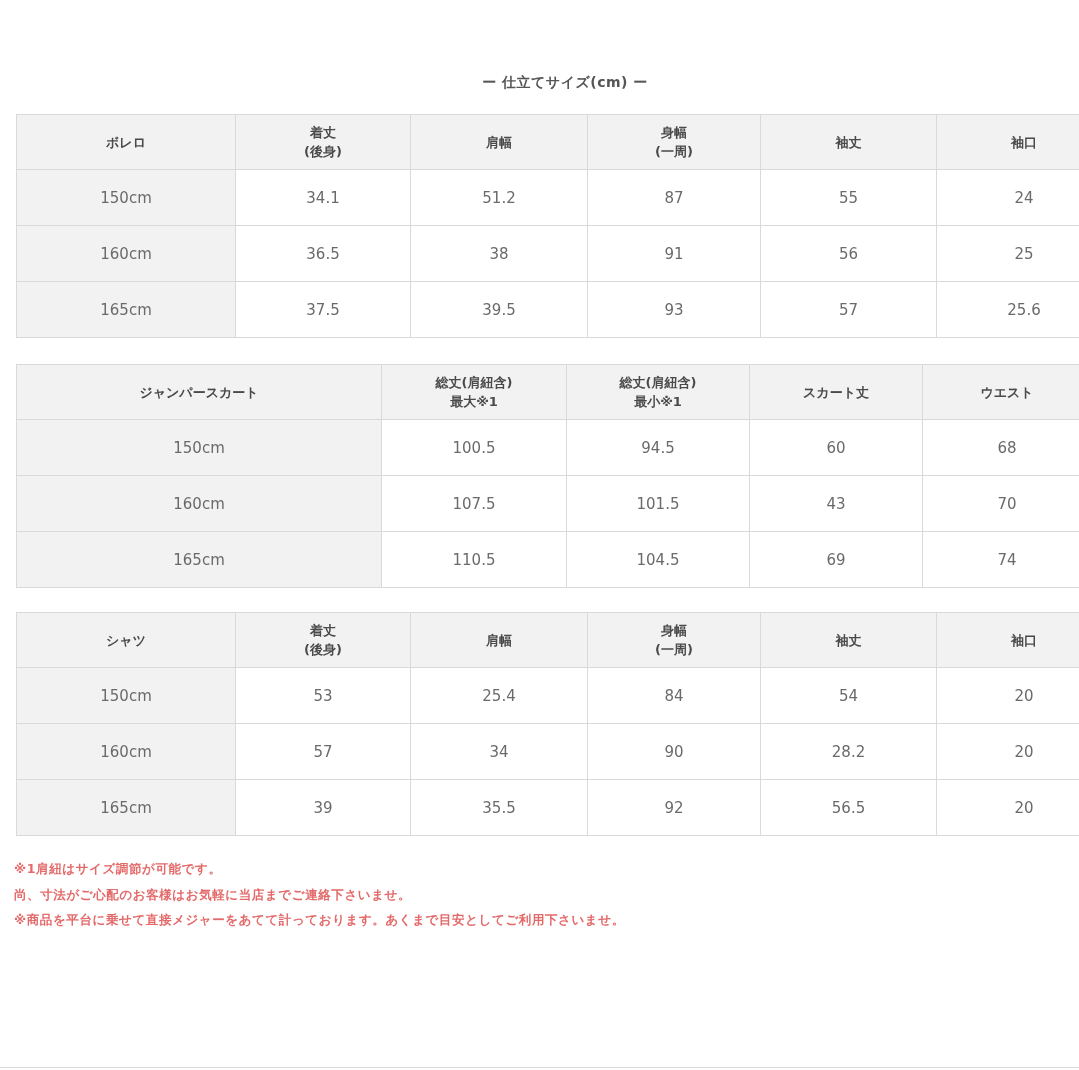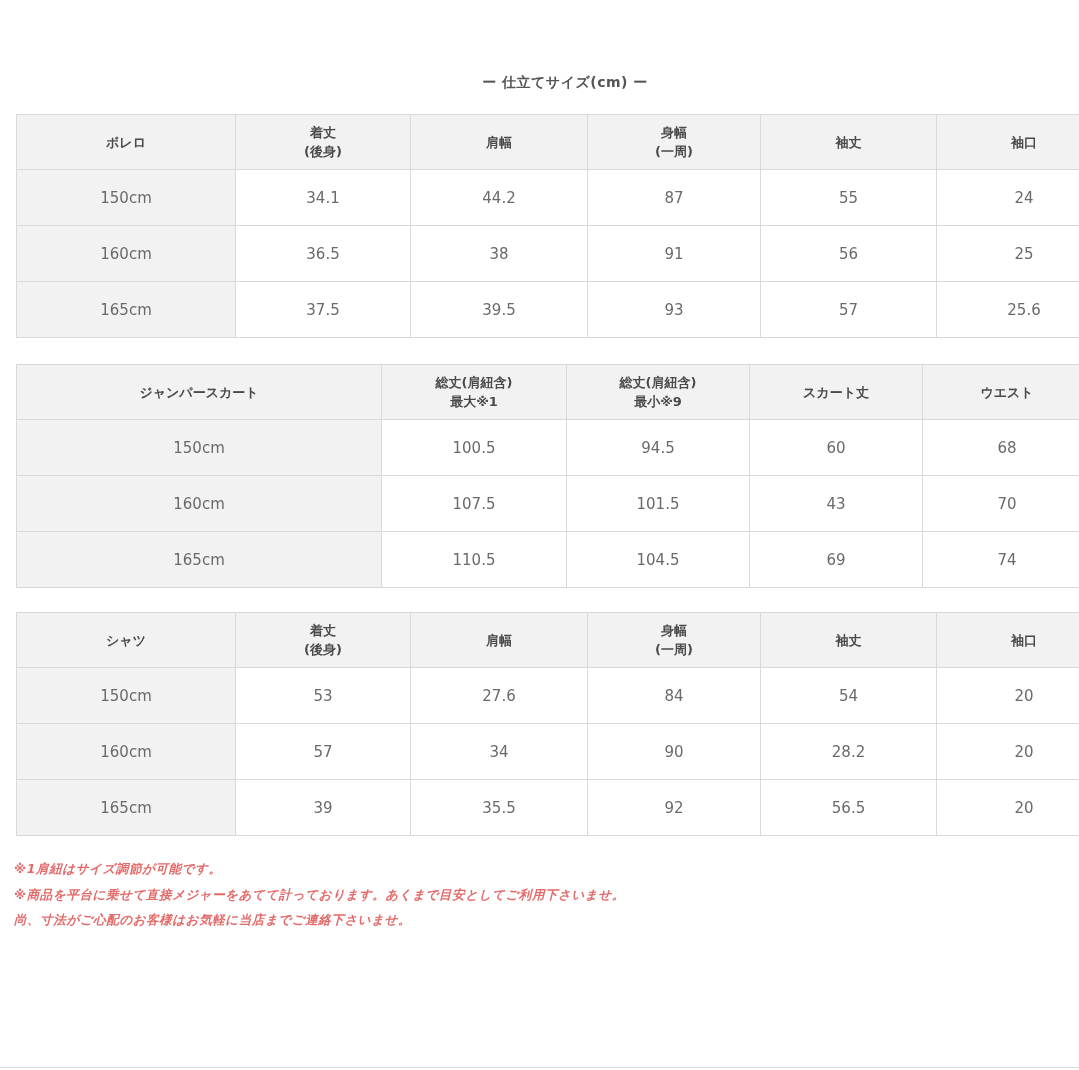--- a/index.html
+++ b/index.html
@@ -61,21 +61,20 @@
     #t3 { top: 612px; width: 1075px; }
     .notes {
       position: absolute;
       top: 856px;
       left: 14px;
       font-size: 12.5px;
       font-weight: bold;
       color: #e46a6a;
       line-height: 25.5px;
       letter-spacing: 0.6px;
-      font-style: italic;
     }
     .notes div { white-space: nowrap; }
     .bottom-line {
       position: absolute;
       left: 0;
       bottom: 2px;
       width: 1079px;
       height: 1px;
       background: #dcdcdc;
     }
@@ -99,21 +98,21 @@
     <th><span>ボレロ</span></th>
     <th><span>着丈</span><br><span>(後身)</span></th>
     <th><span>肩幅</span></th>
     <th><span>身幅</span><br><span>(一周)</span></th>
     <th><span>袖丈</span></th>
     <th><span>袖口</span></th>
   </tr>
   <tr class="data-row">
     <td class="rowhead">150cm</td>
     <td>34.1</td>
-    <td>44.2</td>
+    <td>51.2</td>
     <td>87</td>
     <td>55</td>
     <td>24</td>
   </tr>
   <tr class="data-row">
     <td class="rowhead">160cm</td>
     <td>36.5</td>
     <td>38</td>
     <td>91</td>
     <td>56</td>
@@ -135,21 +134,21 @@
     <col style="width:365px">
       <col style="width:185px">
       <col style="width:183px">
       <col style="width:173px">
       <col style="width:169px">
   </colgroup>
   <tbody>
       <tr class="hdr-row">
     <th><span>ジャンパースカート</span></th>
     <th><span>総丈(肩紐含)</span><br><span>最大※1</span></th>
-    <th><span>総丈(肩紐含)</span><br><span>最小※9</span></th>
+    <th><span>総丈(肩紐含)</span><br><span>最小※1</span></th>
     <th><span>スカート丈</span></th>
     <th><span>ウエスト</span></th>
   </tr>
   <tr class="data-row">
     <td class="rowhead">150cm</td>
     <td>100.5</td>
     <td>94.5</td>
     <td>60</td>
     <td>68</td>
   </tr>
@@ -184,21 +183,21 @@
     <th><span>シャツ</span></th>
     <th><span>着丈</span><br><span>(後身)</span></th>
     <th><span>肩幅</span></th>
     <th><span>身幅</span><br><span>(一周)</span></th>
     <th><span>袖丈</span></th>
     <th><span>袖口</span></th>
   </tr>
   <tr class="data-row">
     <td class="rowhead">150cm</td>
     <td>53</td>
-    <td>27.6</td>
+    <td>25.4</td>
     <td>84</td>
     <td>54</td>
     <td>20</td>
   </tr>
   <tr class="data-row">
     <td class="rowhead">160cm</td>
     <td>57</td>
     <td>34</td>
     <td>90</td>
     <td>28.2</td>
@@ -210,17 +209,17 @@
     <td>35.5</td>
     <td>92</td>
     <td>56.5</td>
     <td>20</td>
   </tr>
 </tbody>
   </table>
 
 <div class="notes">
   <div>※1肩紐はサイズ調節が可能です。</div>
+  <div>尚、寸法がご心配のお客様はお気軽に当店までご連絡下さいませ。</div>
   <div>※商品を平台に乗せて直接メジャーをあてて計っております。あくまで目安としてご利用下さいませ。</div>
-  <div>尚、寸法がご心配のお客様はお気軽に当店までご連絡下さいませ。</div>
 </div>
 
 <div class="bottom-line"></div>
 
 </body></html>

